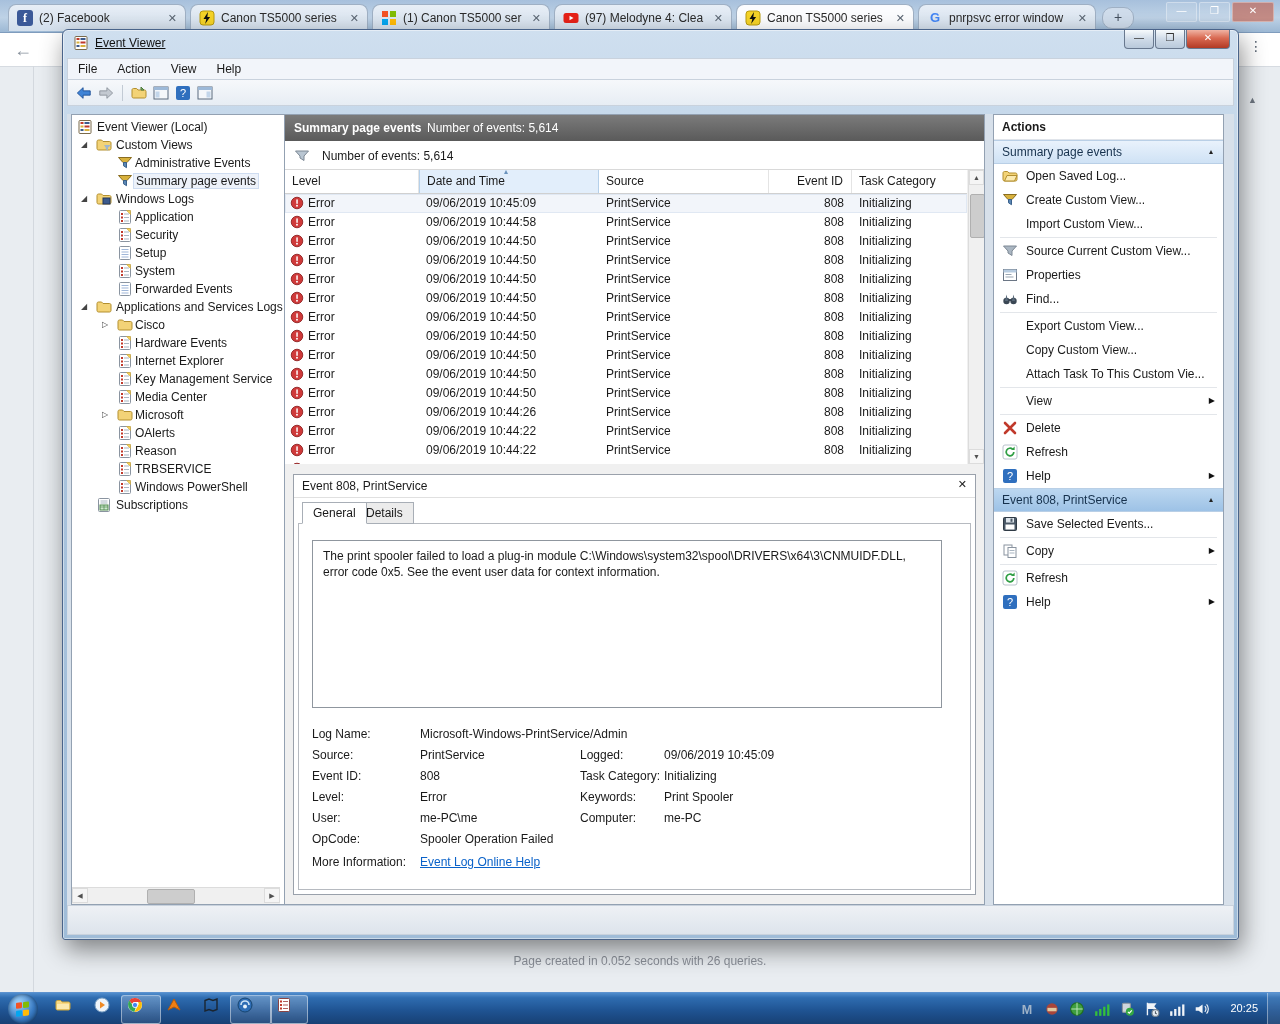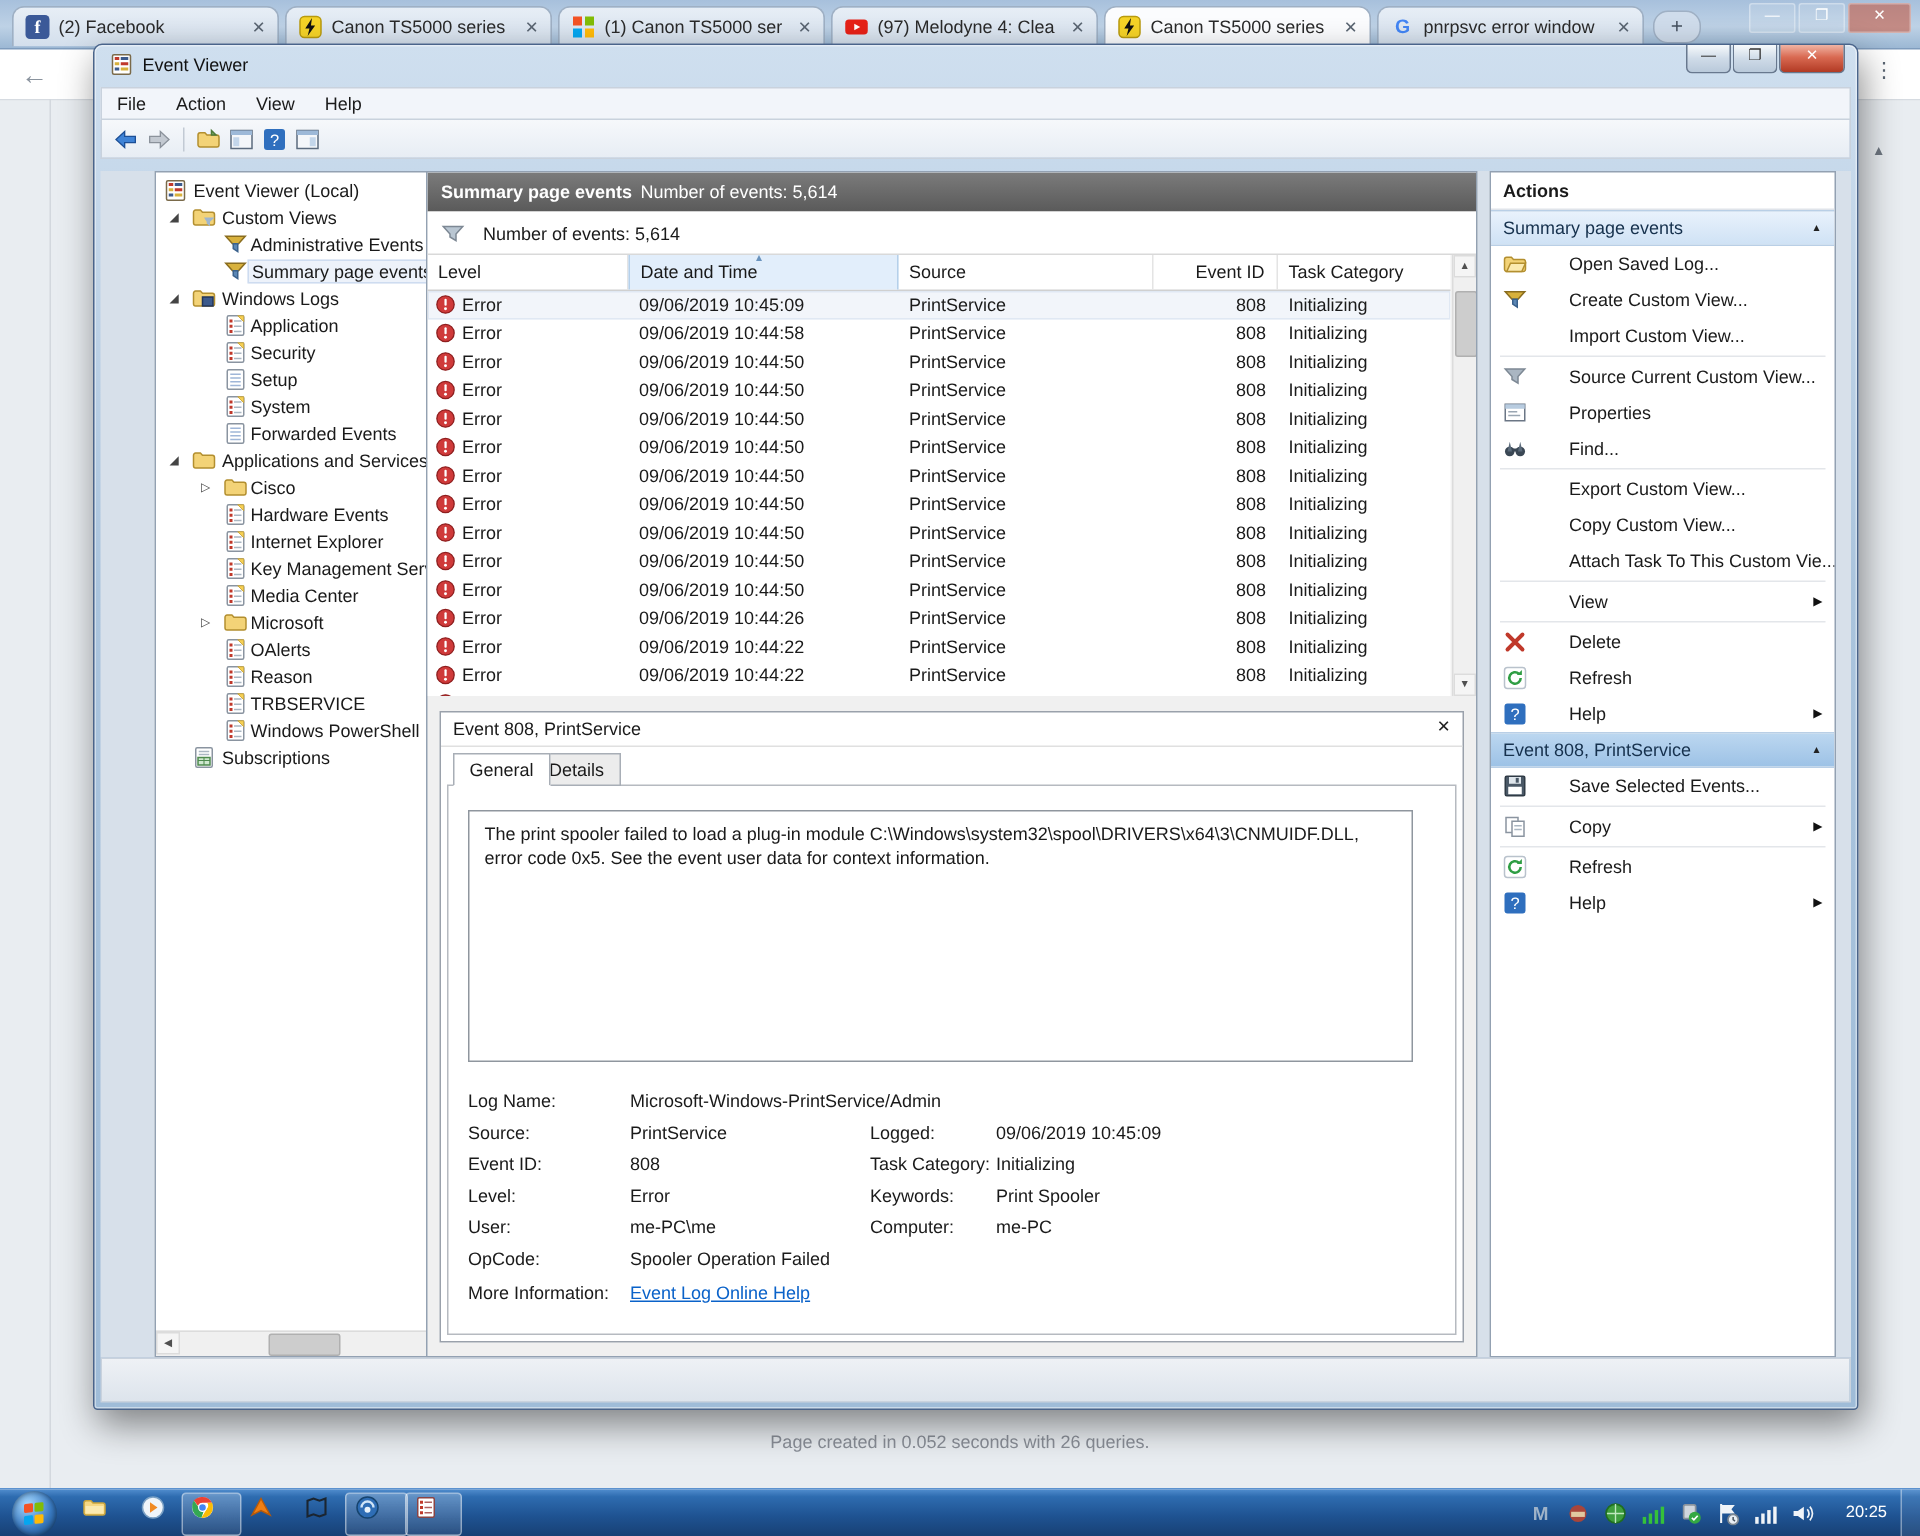--- a/index.html
+++ b/index.html
@@ -30,37 +30,37 @@
   #sliver-right{left:1237px;top:32px;width:43px;height:34px;}
   #sliver-line{position:absolute;left:33px;top:66px;width:1px;height:926px;background:#d3d8de;}
   #page-status{position:absolute;left:0;top:954px;width:1280px;text-align:center;color:#8a8f98;}
   
   #ev-window{position:absolute;left:62px;top:29px;width:1175px;height:909px;
     background:linear-gradient(180deg,#cfdfef,#aac4dd 40%,#9fbcd8);
     border:1px solid #4a648a;border-radius:6px 6px 3px 3px;
     box-shadow:0 0 0 1px rgba(255,255,255,.45) inset, 3px 10px 24px rgba(0,0,0,.45);}
   #ev-titlebar{position:absolute;left:0;top:0;width:100%;height:27px;}
   #ev-title-icon{position:absolute;left:10px;top:5px;}
-  #ev-title{position:absolute;left:32px;top:6px;color:#111;}
+  #ev-title{position:absolute;left:32px;top:6px;color:#111;text-decoration:underline;}
   #ev-buttons{position:absolute;right:8px;top:0;display:flex;}
   .aerobtn{width:28px;height:18px;margin-left:1px;border:1px solid #68788e;border-top:none;
     border-radius:0 0 4px 4px;background:linear-gradient(180deg,#f7fafc,#cfdbe8 50%,#b9c9da);
     text-align:center;line-height:16px;font-size:10px;color:#333;}
   .aerobtn.close{width:42px;background:linear-gradient(180deg,#f0b4a4,#d96a52 45%,#b23a24);color:#fff;}
   #ev-menubar{position:absolute;left:4px;top:28px;width:1167px;height:22px;background:#f2f5fa;
     border:1px solid #c9d2dd;box-sizing:border-box;display:flex;align-items:center;}
   .menu-item{padding:0 10px;color:#1a1a1a;}
   #ev-toolbar{position:absolute;left:4px;top:50px;width:1167px;height:26px;box-sizing:border-box;
     background:linear-gradient(180deg,#f6f8fb,#e7edf4);border:1px solid #c9d2dd;border-top:none;
     display:flex;align-items:center;padding-left:8px;gap:6px;}
   .tbsep{width:1px;height:16px;background:#c2cad4;margin:0 2px;}
   
   #ev-content{position:absolute;left:4px;top:84px;width:1167px;height:791px;background:#d7e0ea;}
   .pane{position:absolute;top:0;height:791px;background:#fff;border:1px solid #93a1b2;box-sizing:border-box;overflow:hidden;}
-  #tree-pane{left:4px;width:236px;margin-left:32px;}
+  #tree-pane{left:4px;width:236px;}
   #center-pane{left:217px;width:701px;background:#f0f0f0;}
   #actions-pane{left:926px;width:231px;}
   
   #tree-list{position:absolute;left:0;top:3px;width:100%;}
   .tree-item{position:relative;height:18px;line-height:18px;white-space:nowrap;}
   .tree-item .ic{position:absolute;top:1px;}
   .expander{position:absolute;top:0;font-size:8px;color:#444;}
   .lvl0 .ic{left:5px}.lvl0 .tree-label{margin-left:25px}
   .lvl1 .expander{left:9px}.lvl1 .ic{left:24px}.lvl1 .tree-label{margin-left:44px}
   .lvl2 .expander{left:30px}.lvl2 .ic{left:45px}.lvl2 .tree-label{margin-left:63px}
@@ -120,21 +120,21 @@
   .l1{left:13px}.v1{left:121px}.l2{left:281px}.v2{left:365px}
   #more-info-row{position:absolute;left:0;top:328px;width:100%;height:21px;text-decoration:underline;}
   #more-info-label{position:absolute;left:13px;top:3px;}
   #more-info-link{position:absolute;left:121px;top:3px;color:#0a62c9;text-decoration:underline;}
   
   #actions-title{height:24px;line-height:24px;padding-left:8px;font-weight:bold;border-bottom:1px solid #e0e4ea;}
   .agroup-h{position:relative;height:22px;line-height:22px;padding-left:8px;color:#16314d;
     background:linear-gradient(180deg,#e9f2fc,#cfe2f5);border-top:1px solid #b9cfe6;border-bottom:1px solid #b9cfe6;}
   .agroup-h.hl{background:linear-gradient(180deg,#bcd7f0,#9dc2e6);}
   .collapse{position:absolute;right:10px;top:0;font-size:8px;color:#222;}
-  .aitem{position:relative;height:24px;line-height:24px;white-space:nowrap;overflow:hidden;padding-left:20px;}
+  .aitem{position:relative;height:24px;line-height:24px;white-space:nowrap;overflow:hidden;}
   .aitem .ic{position:absolute;left:8px;top:4px;}
   .alabel{margin-left:32px;}
   .submenu{position:absolute;right:8px;top:0;font-size:8px;color:#111;}
   .asep{height:1px;background:#e3e6ea;margin:1px 6px;}
   
   #ev-bottom{position:absolute;left:4px;top:875px;width:1167px;height:30px;background:linear-gradient(180deg,#eef1f5,#dde4ec);border:1px solid #c9d2dd;box-sizing:border-box;}
   
   #taskbar{position:absolute;left:0;top:992px;width:1280px;height:32px;
     background:linear-gradient(180deg,#4f8ccd,#2e6cb0 15%,#1f5392 55%,#173f72);border-top:1px solid #5c92cf;}
   #start-orb{position:absolute;left:8px;top:1px;width:30px;height:30px;border-radius:50%;

